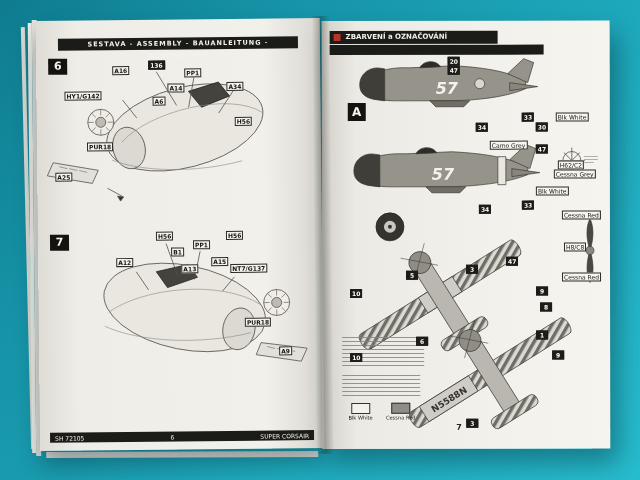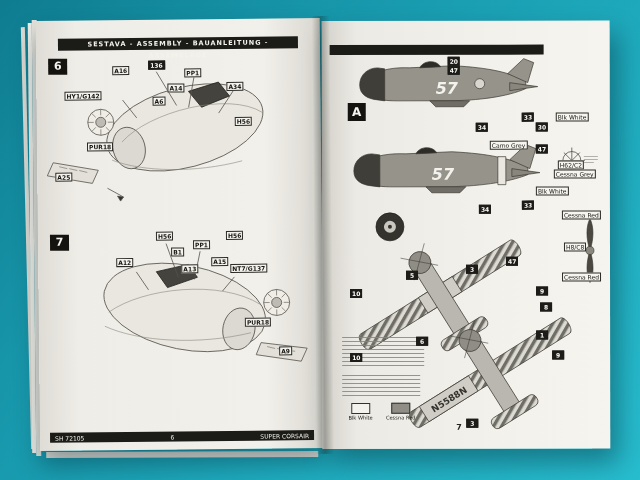--- a/index.html
+++ b/index.html
@@ -133,20 +133,24 @@
         </div>
 
       <div class="lp-footer">
         <span>SH 72105</span>
         <span>6</span>
         <span>SUPER CORSAIR</span>
       </div>
     </div>
 
     <div class="page page-right">
+      <div class="rp-h1">
+        <span class="rp-logo"></span>
+        <span>ZBARVENÍ a OZNAČOVÁNÍ</span>
+      </div>
       <div class="rp-h2">
         <span>CAMOUFLAGE and MARKING - TARNUNG und KENNUNG - CAMOUFLAGE et DESIGNATION</span>
       </div>
       <div class="variant-box">A</div>
 
       <svg class="sketch" width="288" height="428" viewBox="0 0 288 428">
         <defs>
           <pattern id="rays" width="7" height="7" patternTransform="rotate(62)" patternUnits="userSpaceOnUse">
             <rect width="7" height="7" fill="#dcdad2"></rect>
             <rect width="3.4" height="7" fill="#6f6e66"></rect>

